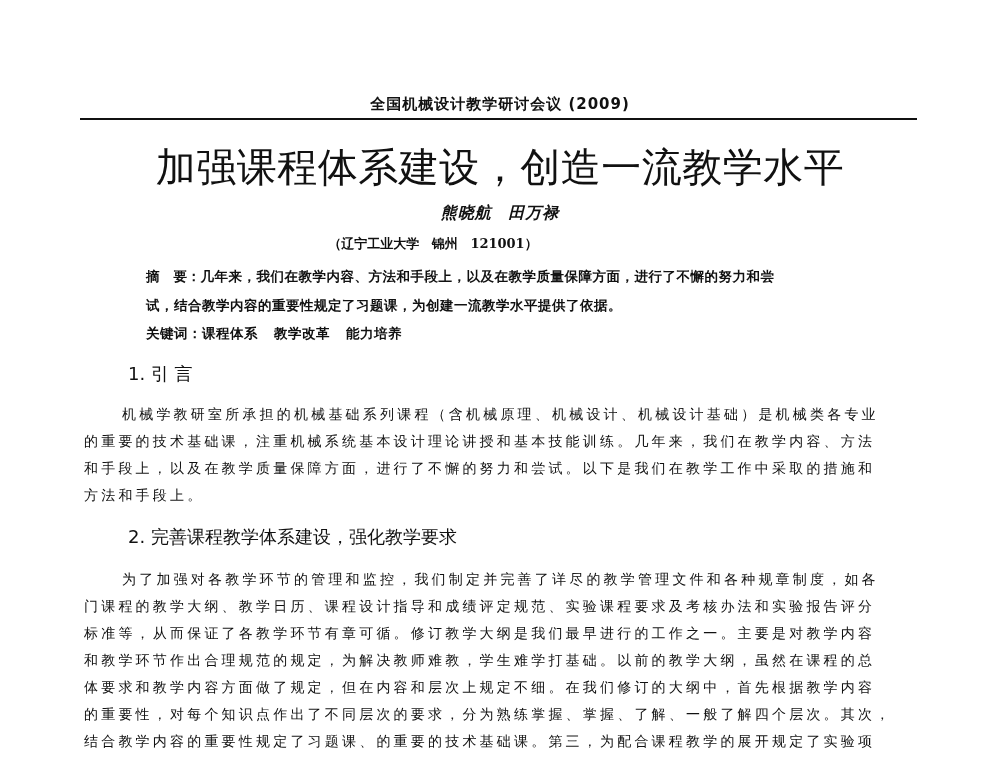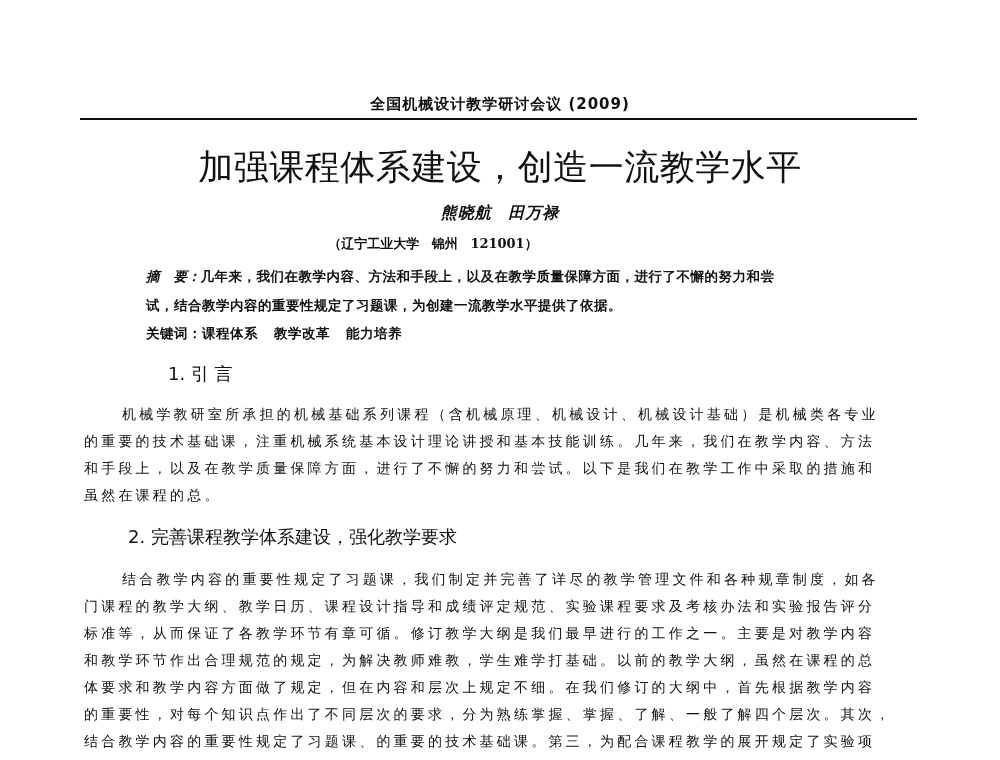--- a/index.html
+++ b/index.html
@@ -26,21 +26,21 @@
       font-family: "DejaVu Sans", "Liberation Sans", sans-serif;
     }
     .rule {
       left: 80px; top: 118px;
       width: 837px; height: 2px;
       background: #111111;
     }
     .title {
       left: 0; width: 1000px; top: 143px;
       text-align: center;
-      font-size: 35px;
+      font-size: 40px;
       letter-spacing: 0.5px;
       font-family: "DejaVu Sans", "Liberation Sans", sans-serif;
       font-weight: normal;
       line-height: 48px;
     }
     .authors {
       left: 0; width: 1000px; top: 203px;
       text-align: center;
       font-size: 16px;
       font-style: italic;
@@ -55,21 +55,21 @@
       font-weight: bold;
       word-spacing: 8px;
     }
     .abstract-line {
       left: 146px;
       font-size: 13.5px;
       font-weight: bold;
       font-family: "DejaVu Sans", "Liberation Sans", sans-serif;
       letter-spacing: 0.5px;
     }
-    .abstract-label { letter-spacing: 0; font-style: italic; }
+    .abstract-label { letter-spacing: 0; }
     .abstract-label .gap { display: inline-block; width: 14px; }
     .keywords .kw { margin-right: 16px; }
 
     .section-head {
       left: 128px;
       font-size: 18px;
       font-family: "DejaVu Sans", "Liberation Sans", sans-serif;
     }
     .body-line {
       left: 84px;
@@ -91,26 +91,26 @@
 <div class="abs affil">（辽宁工业大学  锦州  121001）</div>
 
 <div class="abs abstract-line" style="top:268px;">
   <span class="abstract-label"><span>摘</span><span class="gap"></span><span>要：</span></span><span>几年来，我们在教学内容、方法和手段上，以及在教学质量保障方面，进行了不懈的努力和尝</span>
 </div>
 <div class="abs abstract-line" style="top:297px;">试，结合教学内容的重要性规定了习题课，为创建一流教学水平提供了依据。</div>
 <div class="abs abstract-line keywords" style="top:325px;">
   <span>关键词：</span><span class="kw">课程体系</span><span class="kw">教学改革</span><span class="kw">能力培养</span>
 </div>
 
-<div class="abs section-head" style="top:362px;margin-left:40px;">1. 引 言</div>
+<div class="abs section-head" style="top:362px;">1. 引 言</div>
 <div class="abs body-line indent" style="top:401px;">机械学教研室所承担的机械基础系列课程（含机械原理、机械设计、机械设计基础）是机械类各专业</div>
 <div class="abs body-line" style="top:428px;">的重要的技术基础课，注重机械系统基本设计理论讲授和基本技能训练。几年来，我们在教学内容、方法</div>
 <div class="abs body-line" style="top:455px;">和手段上，以及在教学质量保障方面，进行了不懈的努力和尝试。以下是我们在教学工作中采取的措施和</div>
-<div class="abs body-line" style="top:482px;">虽然在课程的总。</div>
+<div class="abs body-line" style="top:482px;">方法和手段上。</div>
 
 <div class="abs section-head" style="top:525px;">2. 完善课程教学体系建设，强化教学要求</div>
-<div class="abs body-line indent" style="top:566px;">结合教学内容的重要性规定了习题课，我们制定并完善了详尽的教学管理文件和各种规章制度，如各</div>
+<div class="abs body-line indent" style="top:566px;">为了加强对各教学环节的管理和监控，我们制定并完善了详尽的教学管理文件和各种规章制度，如各</div>
 <div class="abs body-line" style="top:593px;">门课程的教学大纲、教学日历、课程设计指导和成绩评定规范、实验课程要求及考核办法和实验报告评分</div>
 <div class="abs body-line" style="top:620px;">标准等，从而保证了各教学环节有章可循。修订教学大纲是我们最早进行的工作之一。主要是对教学内容</div>
 <div class="abs body-line" style="top:647px;">和教学环节作出合理规范的规定，为解决教师难教，学生难学打基础。以前的教学大纲，虽然在课程的总</div>
 <div class="abs body-line" style="top:674px;">体要求和教学内容方面做了规定，但在内容和层次上规定不细。在我们修订的大纲中，首先根据教学内容</div>
 <div class="abs body-line" style="top:701px;">的重要性，对每个知识点作出了不同层次的要求，分为熟练掌握、掌握、了解、一般了解四个层次。其次，</div>
 <div class="abs body-line" style="top:728px;">结合教学内容的重要性规定了习题课、的重要的技术基础课。第三，为配合课程教学的展开规定了实验项</div>
 
 </body></html>

